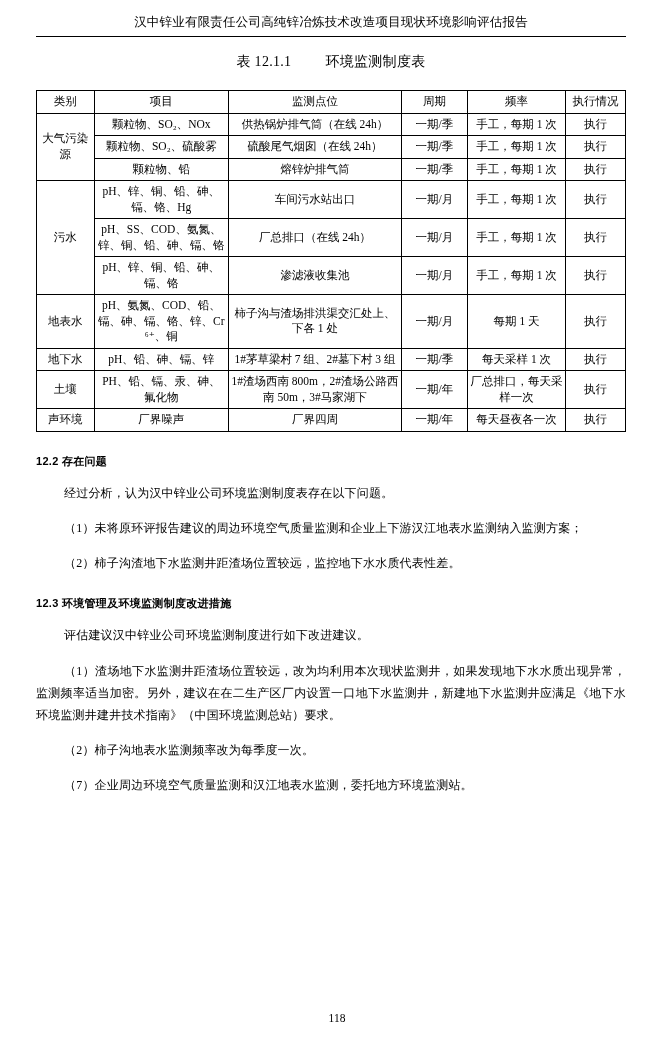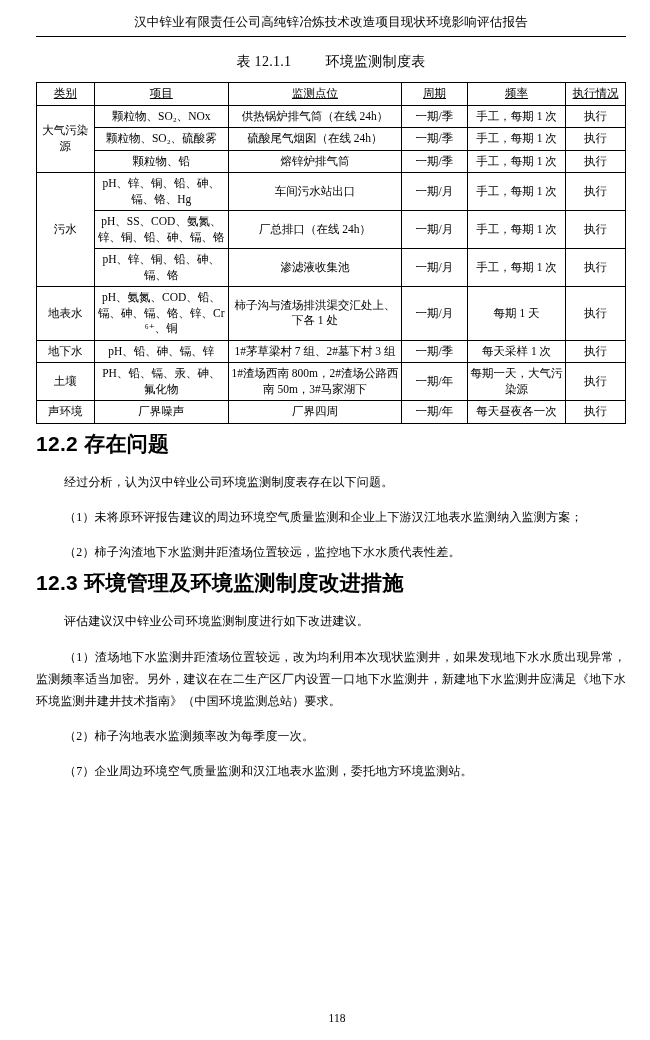--- a/index.html
+++ b/index.html
@@ -27,21 +27,21 @@
     font-size: 12.5px;
     letter-spacing: 0.2px;
     padding-bottom: 5px;
     border-bottom: 1.3px solid #000;
     margin-bottom: 16px;
     white-space: nowrap;
   }
   .table-caption {
     text-align: center;
     font-size: 14px;
-    margin-bottom: 11px;
+    margin-bottom: 19px;
     letter-spacing: 0.3px;
   }
   .table-caption .gap {
     display: inline-block;
     width: 34px;
   }
   table.monitor {
     border-collapse: collapse;
     width: 100%;
     table-layout: fixed;
@@ -50,39 +50,38 @@
     border: 1px solid #000;
     font-size: 11.5px;
     text-align: center;
     vertical-align: middle;
     padding: 3px 2px;
     line-height: 1.35;
     word-break: break-all;
   }
   table.monitor th {
     font-weight: normal;
-    text-decoration: underline;
   }
   td.left {
     text-align: left;
     padding-left: 4px;
     margin-left: 28px;
   }
   .col1 { width: 54px; }
   .col2 { width: 126px; }
   .col3 { width: 162px; }
   .col4 { width: 62px; }
   .col5 { width: 92px; }
   .col6 { width: 56px; }
 
   h2.sec {
     font-family: "Liberation Sans", sans-serif;
-    font-size: 21px;
+    font-size: 11px;
     font-weight: bold;
-    margin: 6px 0 12px 0;
+    margin: 22px 0 12px 0;
     letter-spacing: 0.3px;
   }
   p.body {
     font-size: 12px;
     line-height: 1.85;
     margin: 13px 0 0 0;
     text-indent: 28px;
     text-align: justify;
     letter-spacing: 0.2px;
   }
@@ -193,21 +192,21 @@
         <td>一期/季</td>
         <td>每天采样 1 次</td>
         <td>执行</td>
       </tr>
 
       <tr>
         <td>土壤</td>
         <td class="left">PH、铅、镉、汞、砷、氟化物</td>
         <td class="left">1#渣场西南 800m，2#渣场公路西南 50m，3#马家湖下</td>
         <td>一期/年</td>
-        <td>每期一天，大气污染源</td>
+        <td>厂总排口，每天采样一次</td>
         <td>执行</td>
       </tr>
 
       <tr>
         <td>声环境</td>
         <td>厂界噪声</td>
         <td>厂界四周</td>
         <td>一期/年</td>
         <td>每天昼夜各一次</td>
         <td>执行</td>

